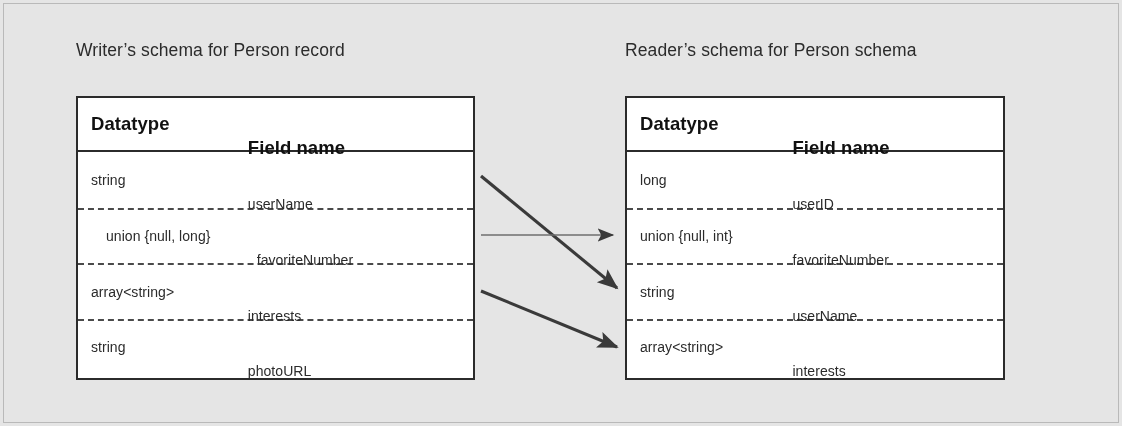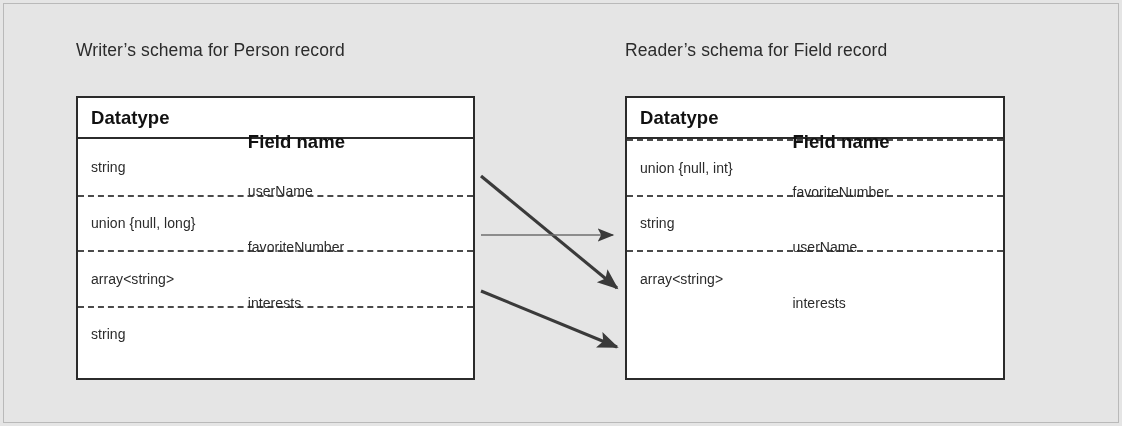--- a/index.html
+++ b/index.html
@@ -43,21 +43,21 @@
 
   .schema-table {
     position: absolute;
     box-sizing: border-box;
     border: 2.5px solid #2b2b2b;
     background: #ffffff;
   }
   .thead {
     box-sizing: border-box;
     border-bottom: 2.5px solid #2b2b2b;
-    height: 41px;
+    height: 54px;
     display: flex;
     align-items: center;
   }
   .trow {
     box-sizing: border-box;
     height: 55.5px;
     display: flex;
     align-items: center;
     border-top: 2px dashed #4a4a4a;
   }
@@ -111,47 +111,52 @@
         <div class="cell head col-type" style="width:43%;">Datatype</div>
         <div class="cell head col-name" style="width:57%;">Field name</div>
       </div>
 
       <div class="trow first">
         <div class="cell col-type" style="width:43%;">string</div>
         <div class="cell col-name" style="width:57%;">userName</div>
       </div>
 
       <div class="trow">
-        <div class="cell col-type" style="width:43%;">union {null, long}</div>
+        <div class="cell col-type" style="width:43%;margin-left:15px;">union {null, long}</div>
         <div class="cell col-name" style="width:57%;">favoriteNumber</div>
       </div>
 
       <div class="trow">
         <div class="cell col-type" style="width:43%;">array&lt;string&gt;</div>
         <div class="cell col-name" style="width:57%;">interests</div>
       </div>
 
       <div class="trow">
         <div class="cell col-type" style="width:43%;">string</div>
+        <div class="cell col-name" style="width:57%;">photoURL</div>
       </div>
 
     </div>
   </div>
 
   <div class="panel" style="left:625px; top:40px; width:381px; height:340px;">
 
-    <div class="panel-title">Reader’s schema for Field record</div>
+    <div class="panel-title">Reader’s schema for Person schema</div>
 
     <div class="schema-table" style="left:0px; top:56px; width:380px; height:284px;">
 
       <div class="thead">
         <div class="cell head col-type" style="width:44%;">Datatype</div>
         <div class="cell head col-name" style="width:56%;">Field name</div>
       </div>
 
+      <div class="trow first">
+        <div class="cell col-type" style="width:44%;">long</div>
+        <div class="cell col-name" style="width:56%;">userID</div>
+      </div>
 
       <div class="trow">
         <div class="cell col-type" style="width:44%;">union {null, int}</div>
         <div class="cell col-name" style="width:56%;">favoriteNumber</div>
       </div>
 
       <div class="trow">
         <div class="cell col-type" style="width:44%;">string</div>
         <div class="cell col-name" style="width:56%;">userName</div>
       </div>

